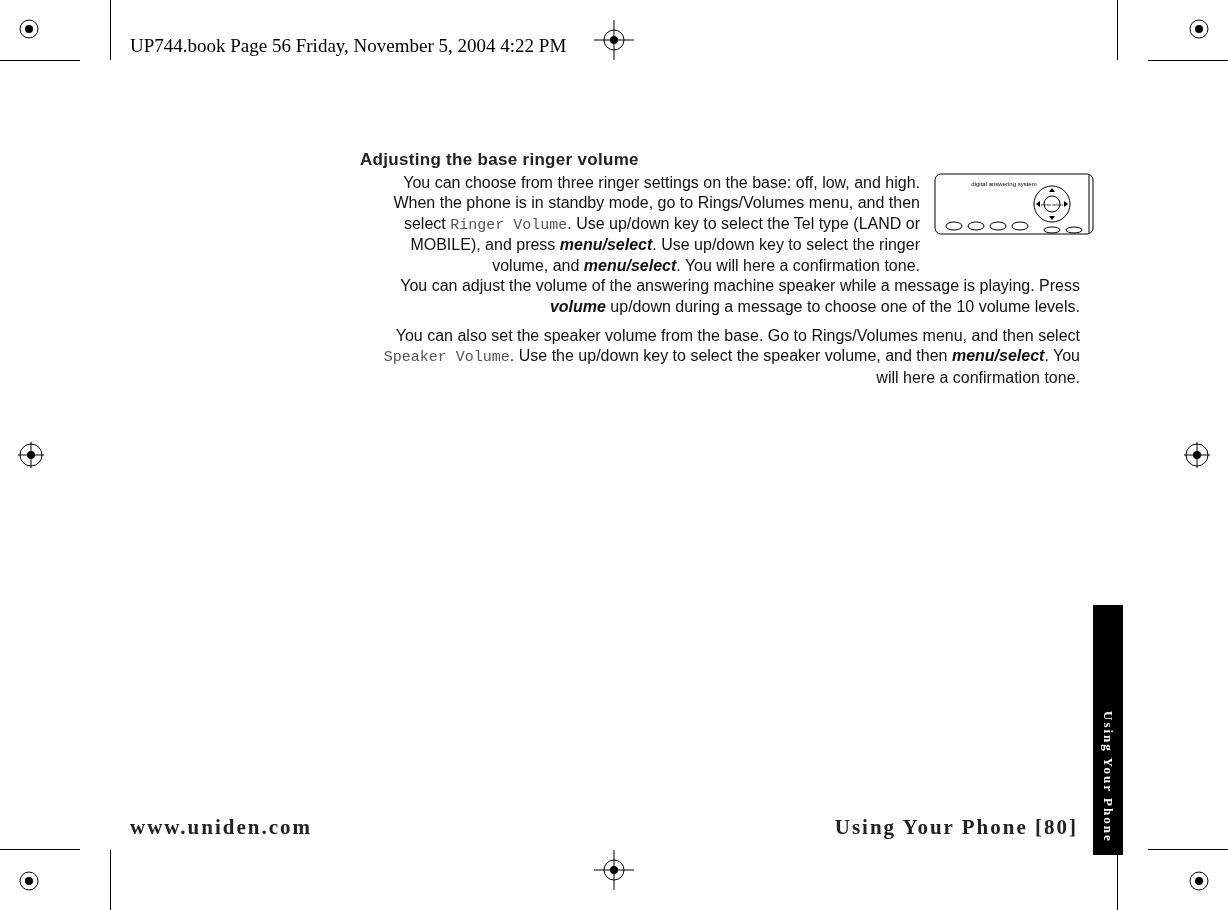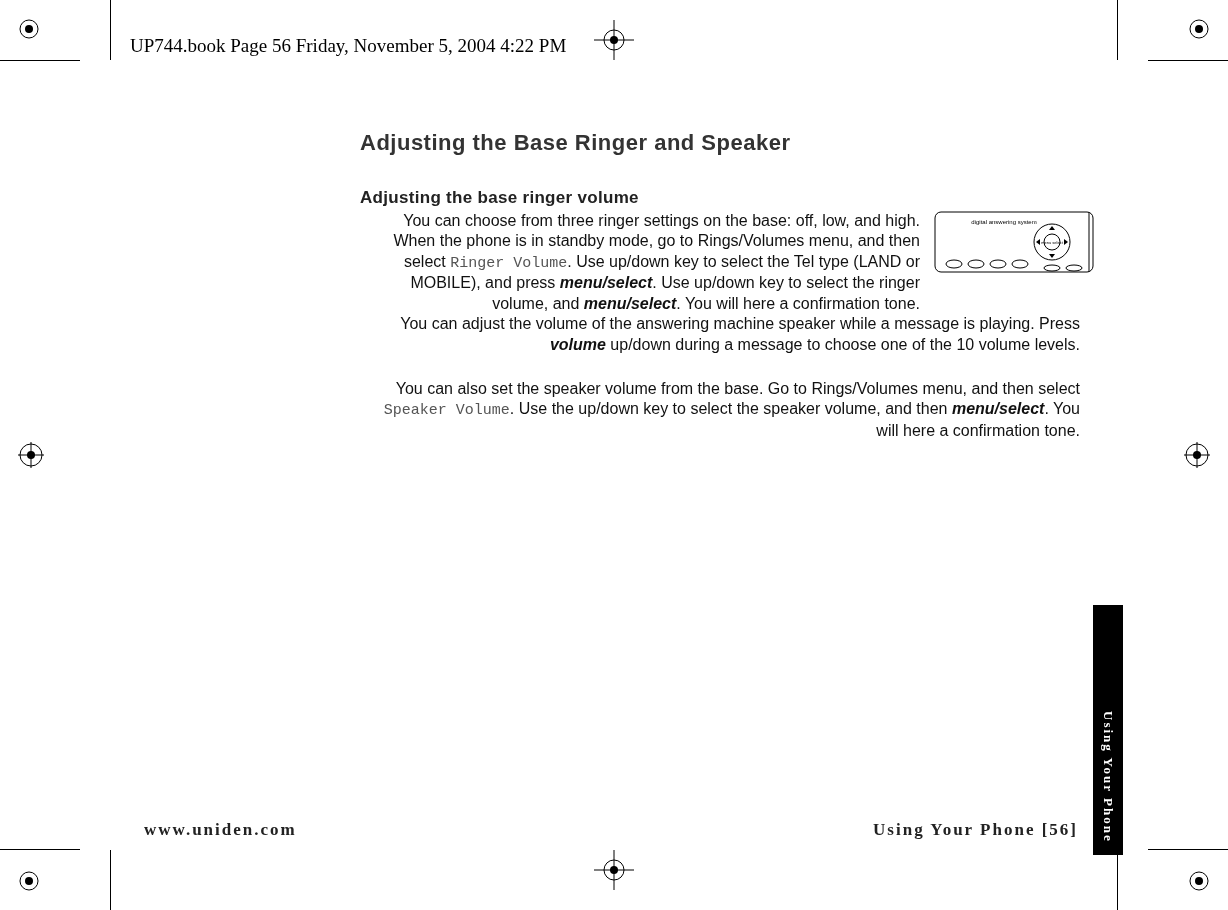--- a/index.html
+++ b/index.html
@@ -107,27 +107,27 @@
     color: #fff;
     font-family: "Times New Roman", serif;
     font-size: 13px;
     letter-spacing: 2px;
     font-weight: bold;
   }
   
   .footer {
     position: absolute;
     bottom: 70px;
-    left: 144px;
+    left: 130px;
     right: 150px;
     display: flex;
     justify-content: space-between;
     font-family: Georgia, "Times New Roman", serif;
     font-weight: bold;
-    font-size: 17px;
+    font-size: 21px;
     letter-spacing: 2px;
     color: #222;
   }
 </style>
 </head>
 <body>
 
 <div class="reg tl">
   <svg width="22" height="22">
       <circle cx="11" cy="11" r="9" fill="none" stroke="#000" stroke-width="1"></circle>
@@ -190,21 +190,20 @@
 <div class="cornerv l b"></div>
 <div class="cornerv r b"></div>
 <div class="cornerh t l"></div>
 <div class="cornerh t r"></div>
 <div class="cornerh b l"></div>
 <div class="cornerh b r"></div>
 
 <div class="meta">UP744.book  Page 56  Friday, November 5, 2004  4:22 PM</div>
 
 <div class="page">
-  <h1>Adjusting the Base Ringer and Speaker</h1>
 
   <div class="para1wrap">
     <h2>Adjusting the base ringer volume</h2>
     <p class="para">
       <span>You can choose from three ringer settings on the base: off, low, and high. When the phone is in standby mode, go to Rings/Volumes menu, and then select </span><span class="mono">Ringer Volume</span><span>. Use up/down key to select the Tel type (LAND or MOBILE), and press </span><span class="key">menu/select</span><span>. Use up/down key to select the ringer volume, and </span><span class="key">menu/select</span><span>. You will here a confirmation tone.</span>
     </p>
     <div class="device">
       <svg width="160" height="80" viewBox="0 0 160 80">
         <rect x="1" y="10" width="158" height="60" rx="6" fill="#fff" stroke="#000" stroke-width="1"></rect>
         <text x="70" y="22" font-size="6" fill="#000" text-anchor="middle" font-family="sans-serif">digital answering system</text>
@@ -224,25 +223,25 @@
         <ellipse cx="118" cy="66" rx="8" ry="3" fill="#fff" stroke="#000"></ellipse>
         <ellipse cx="140" cy="66" rx="8" ry="3" fill="#fff" stroke="#000"></ellipse>
         <line x1="155" y1="10" x2="155" y2="70" stroke="#000"></line>
       </svg>
     </div>
   </div>
 
   <p class="para">
     <span>You can adjust the volume of the answering machine speaker while a message is playing. Press </span><span class="key">volume</span><span> up/down during a message to choose one of the 10 volume levels.</span>
   </p>
-  <p class="para" style="margin-top:24px">
+  <p class="para" style="margin-top:9px">
     <span>You can also set the speaker volume from the base. Go to Rings/Volumes menu, and then select </span><span class="mono">Speaker Volume</span><span>. Use the up/down key to select the speaker volume, and then </span><span class="key">menu/select</span><span>. You will here a confirmation tone.</span>
   </p>
 </div>
 
 <div class="sidetab">
   <span>Using Your Phone</span>
 </div>
 
 <div class="footer">
   <span>www.uniden.com</span>
-  <span>Using Your Phone [56]</span>
+  <span>Using Your Phone [80]</span>
 </div>
 
 </body></html>

